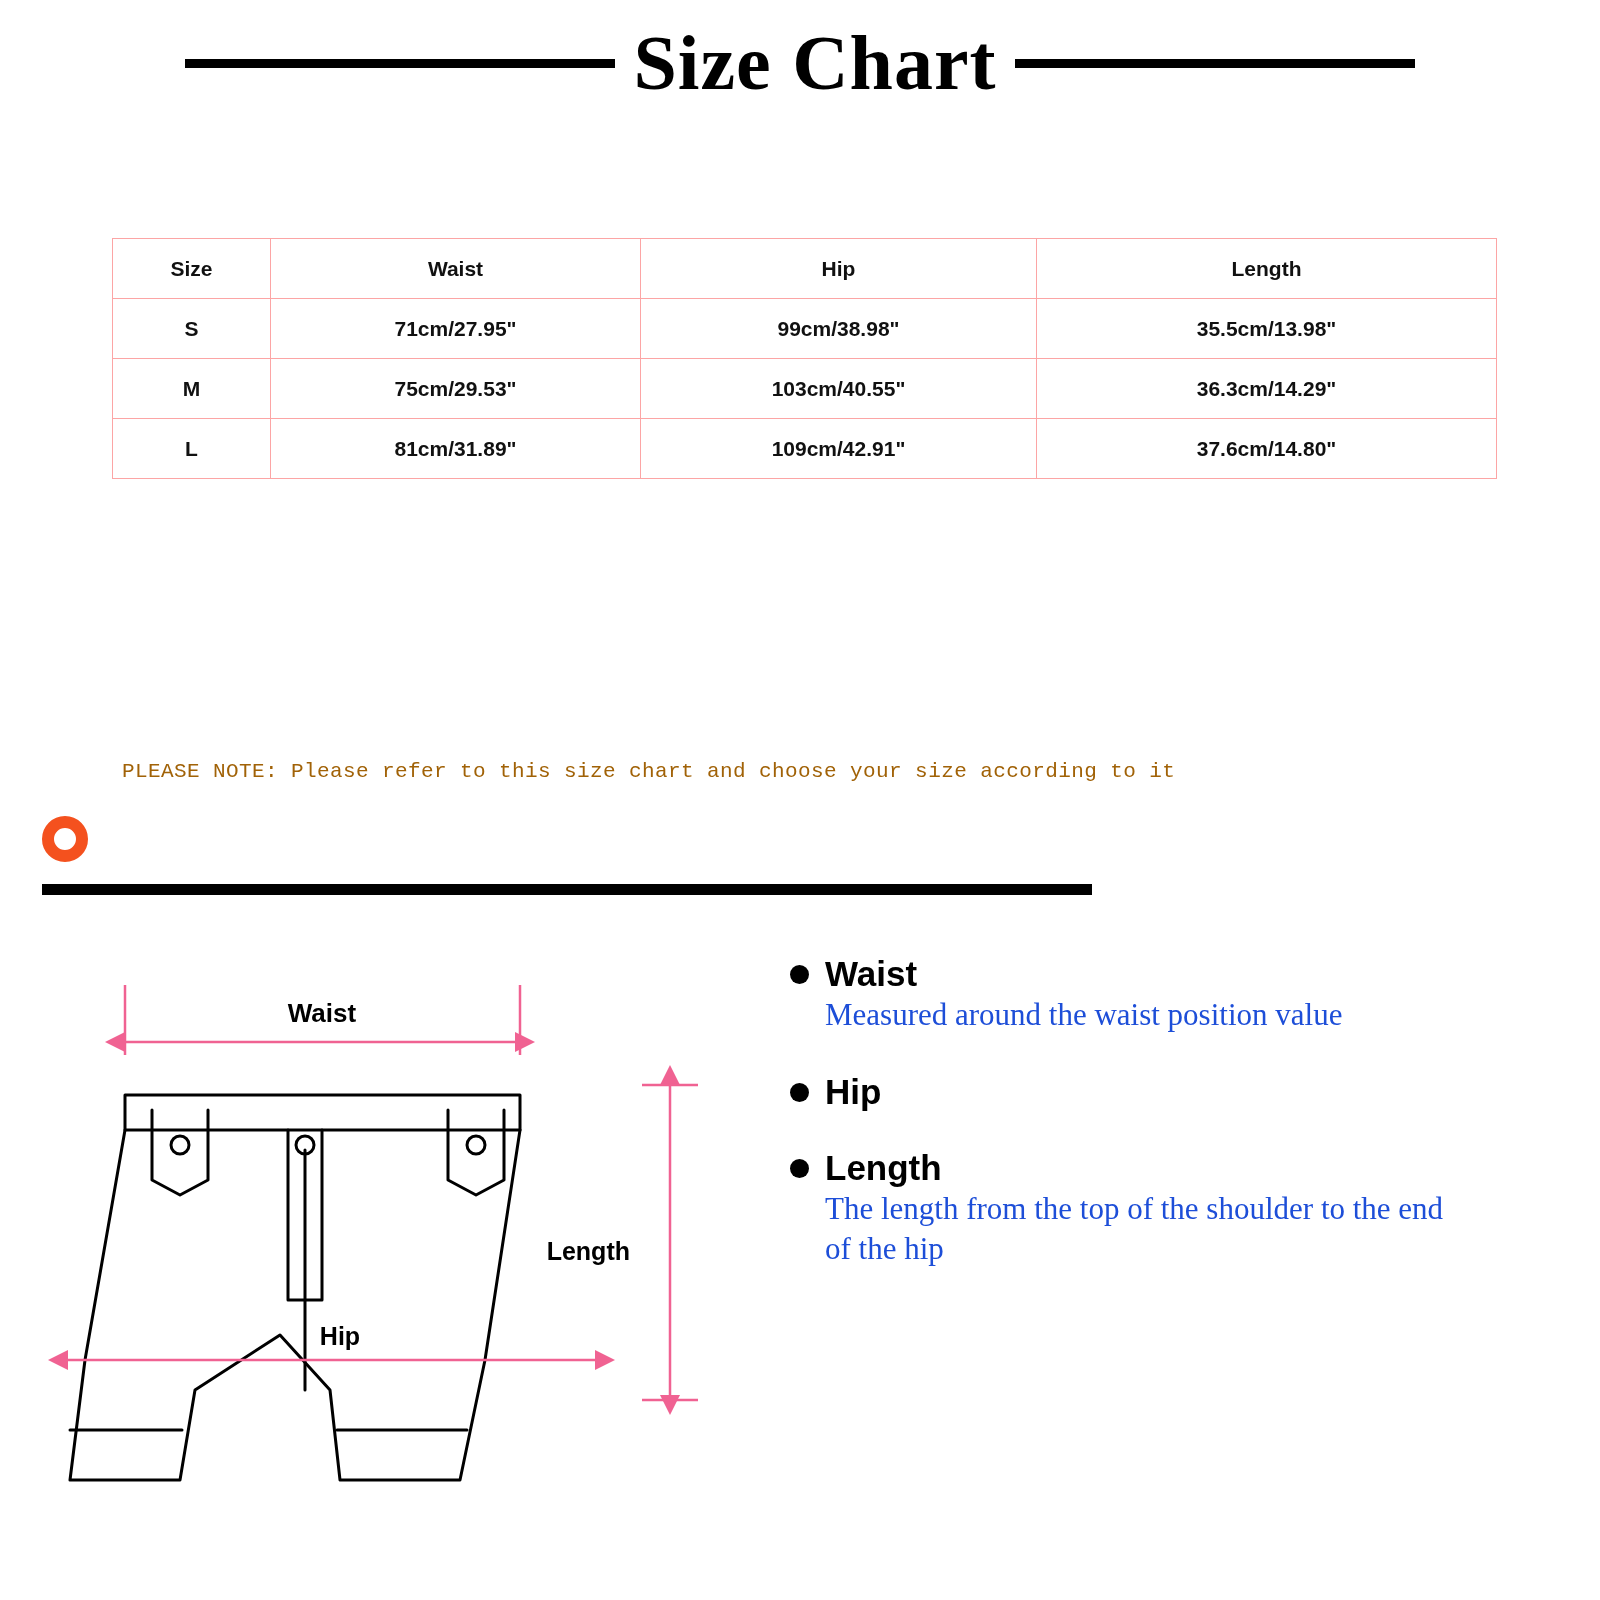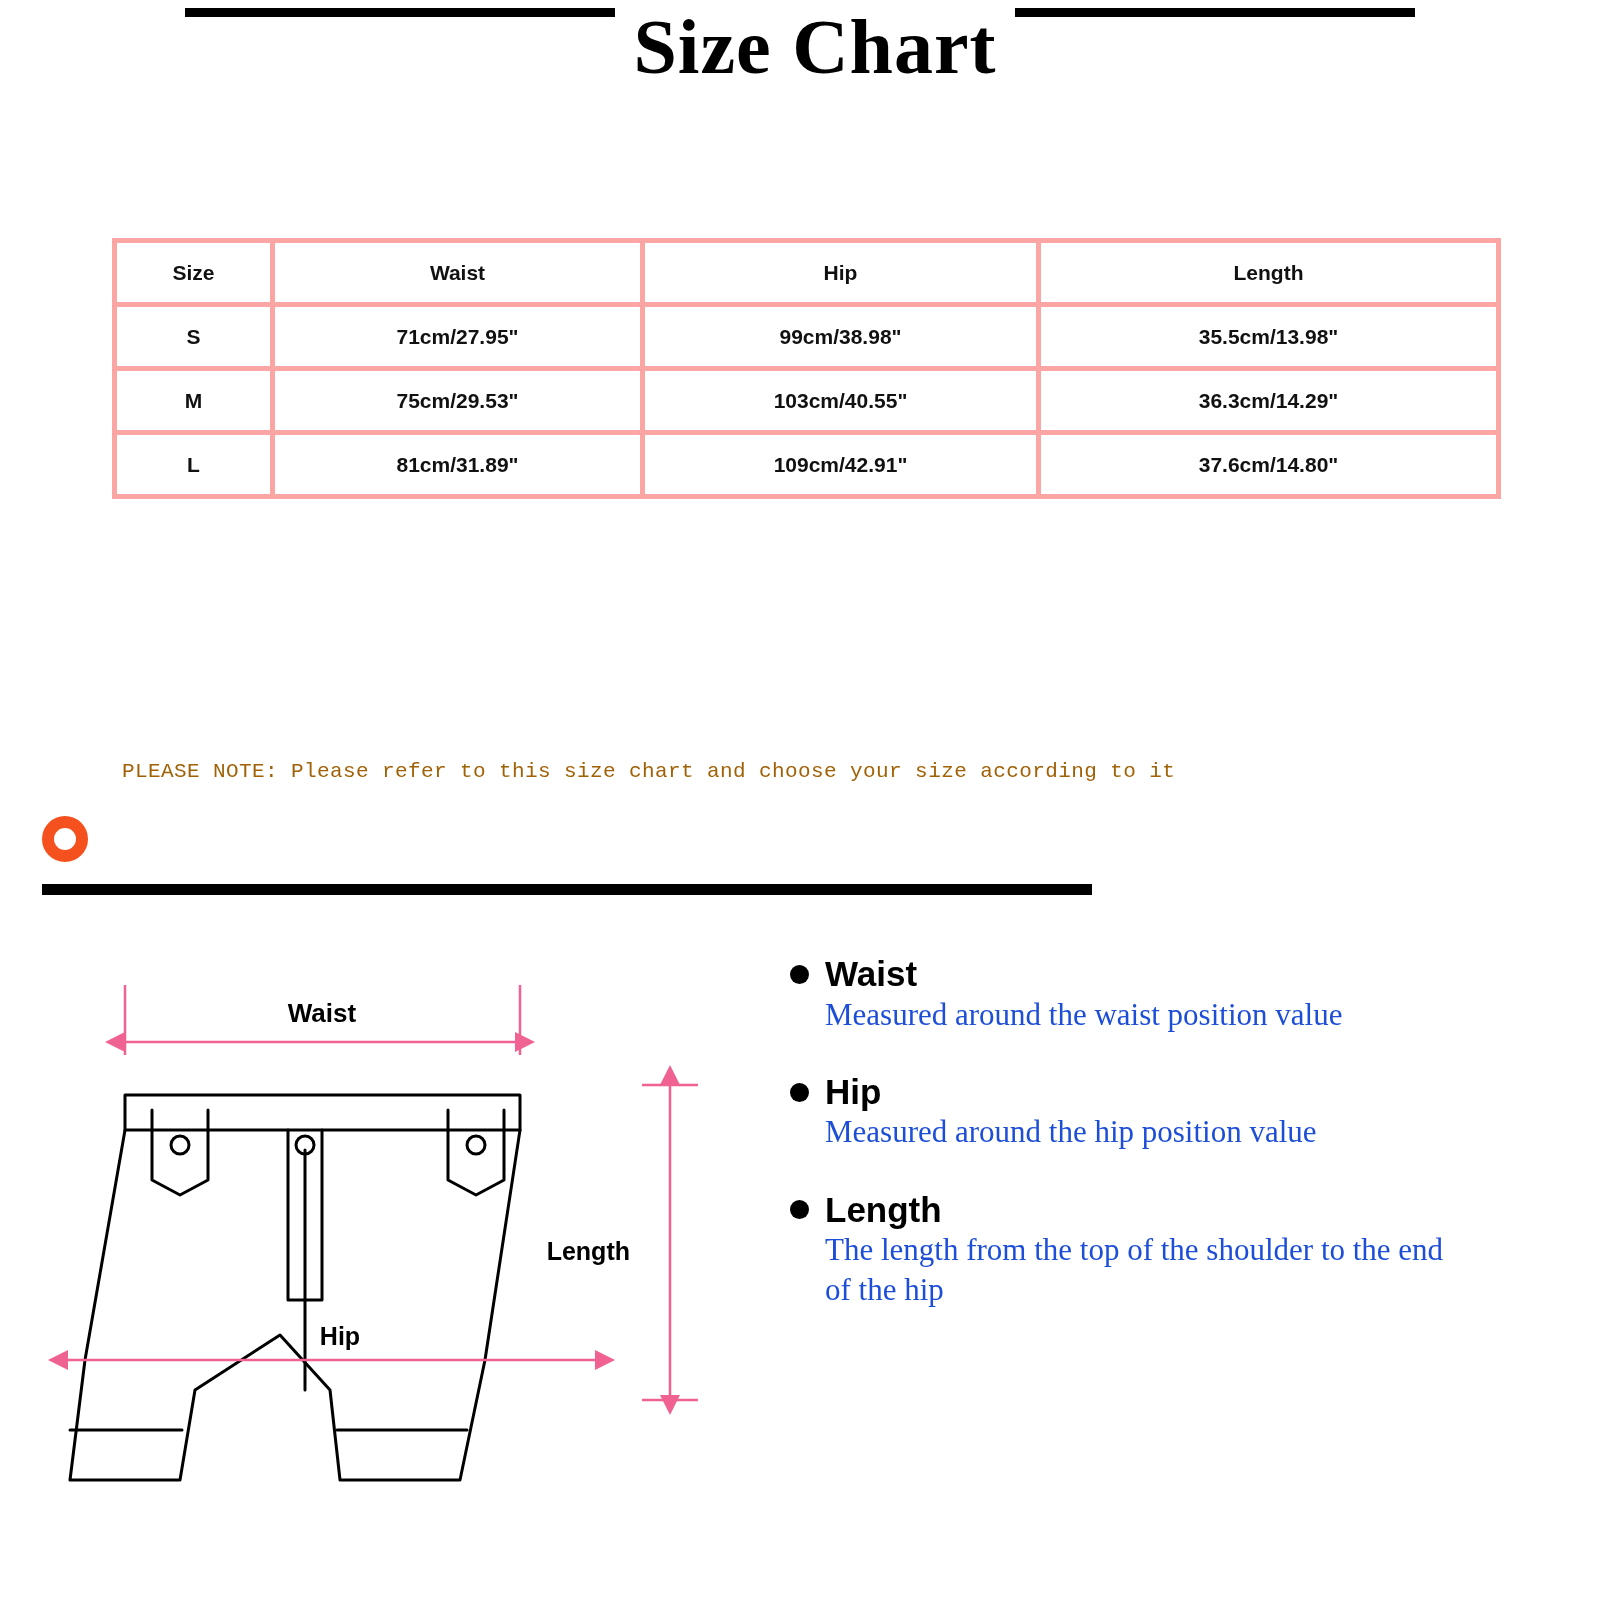--- a/index.html
+++ b/index.html
@@ -16,20 +16,21 @@
   }
 
   
   .title-row {
     position: absolute;
     top: 8px;
     left: 0;
     width: 1600px;
     height: 110px;
     display: flex;
+    align-items: center;
     justify-content: center;
   }
   .title-rule {
     height: 9px;
     background: #000;
     flex: 0 0 auto;
   }
   .title-rule.left  { width: 430px; margin-right: 18px; }
   .title-rule.right { width: 400px; margin-left: 18px; }
   .title-text {
@@ -45,21 +46,21 @@
   
   .size-table {
     position: absolute;
     left: 112px;
     top: 238px;
     width: 1384px;
     border-collapse: collapse;
     table-layout: fixed;
   }
   .size-table td, .size-table th {
-    border: 5px solid #fca5a5;
+    border: 1px solid #fca5a5;
     height: 57px;
     text-align: center;
     vertical-align: middle;
     font-size: 21px;
     font-weight: 700;
     color: #111;
     font-family: "Liberation Sans", sans-serif;
   }
   .size-table th {
     font-size: 21px;
@@ -280,21 +281,20 @@
       <span class="legend-title">Waist</span>
     </div>
     <div class="legend-desc">Measured around the waist position value</div>
   </div>
 
   <div class="legend-item">
     <div class="legend-head">
       <span class="legend-bullet"></span>
       <span class="legend-title">Hip</span>
     </div>
-    <div class="legend-desc">Measured around the  hip position value</div>
   </div>
 
   <div class="legend-item">
     <div class="legend-head">
       <span class="legend-bullet"></span>
       <span class="legend-title">Length</span>
     </div>
     <div class="legend-desc">The length from the top of the shoulder to the end of the hip</div>
   </div>
 </div>

